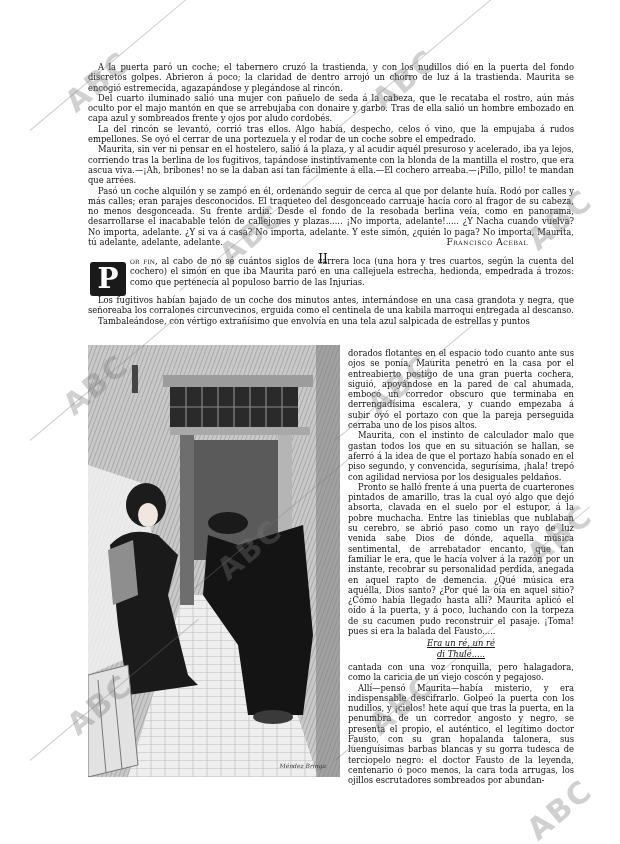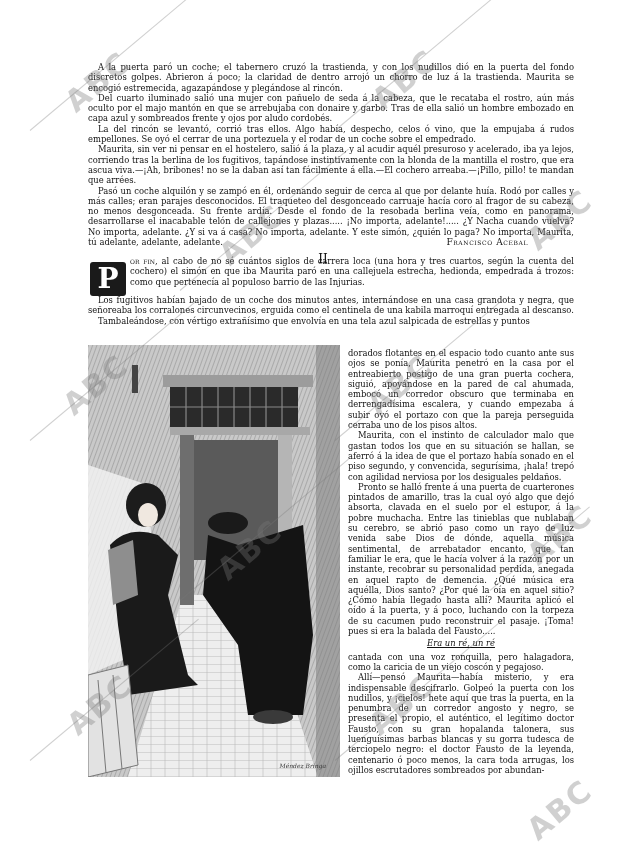--- a/index.html
+++ b/index.html
@@ -121,20 +121,21 @@
     </svg>
     <div style="position:absolute; right:14px; bottom:8px; font-size:6px; font-style:italic; color:#333;">Méndez Bringa</div>
   </div>
 
   <div class="col-right" style="top:331px;margin-top:17px;">
     <p class="noindent">dorados flotantes en el espacio todo cuanto ante sus ojos se ponía, Maurita penetró en la casa por el entreabierto postigo de una gran puerta cochera, siguió, apoyándose en la pared de cal ahumada, embocó un corredor obscuro que terminaba en derrengadísima escalera, y cuando empezaba á subir oyó el portazo con que la pareja perseguida cerraba uno de los pisos altos.</p>
     <p>Maurita, con el instinto de calculador malo que gastan todos los que en su situación se hallan, se aferró á la idea de que el portazo había sonado en el piso segundo, y convencida, segurísima, ¡hala! trepó con agilidad nerviosa por los desiguales peldaños.</p>
     <p>Pronto se halló frente á una puerta de cuarterones pintados de amarillo, tras la cual oyó algo que dejó absorta, clavada en el suelo por el estupor, á la pobre muchacha. Entre las tinieblas que nublaban su cerebro, se abrió paso como un rayo de luz venida sabe Dios de dónde, aquella música sentimental, de arrebatador encanto, que tan familiar le era, que le hacía volver á la razón por un instante, recobrar su personalidad perdida, anegada en aquel rapto de demencia. ¿Qué música era aquélla, Dios santo? ¿Por qué la oía en aquel sitio? ¿Cómo había llegado hasta allí? Maurita aplicó el oído á la puerta, y á poco, luchando con la torpeza de su cacumen pudo reconstruir el pasaje. ¡Toma! pues si era la balada del Fausto.....</p>
     <div class="verse">
       <div>Era un ré, un ré</div>
+      <div>di Thulé.....</div>
     </div>
     <p class="noindent">cantada con una voz ronquilla, pero halagadora, como la caricia de un viejo coscón y pegajoso.</p>
     <p>Allí—pensó Maurita—había misterio, y era indispensable descifrarlo. Golpeó la puerta con los nudillos, y ¡cielos! hete aquí que tras la puerta, en la penumbra de un corredor angosto y negro, se presenta el propio, el auténtico, el legítimo doctor Fausto, con su gran hopalanda talonera, sus luenguísimas barbas blancas y su gorra tudesca de terciopelo negro: el doctor Fausto de la leyenda, centenario ó poco menos, la cara toda arrugas, los ojillos escrutadores sombreados por abundan-</p>
   </div>
 
   <div class="wm" style="left:58px; top:92px;">ABC</div>
   <div class="wm" style="left:365px; top:90px;">ABC</div>
   <div class="wm" style="left:212px; top:245px;">ABC</div>
   <div class="wm" style="left:520px; top:230px;">ABC</div>
   <div class="wm" style="left:56px; top:395px;">ABC</div>

